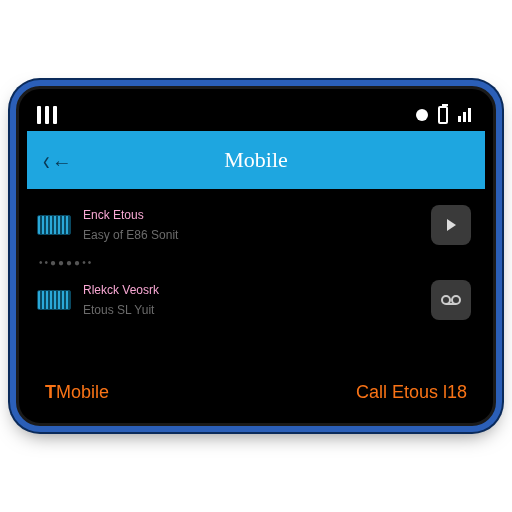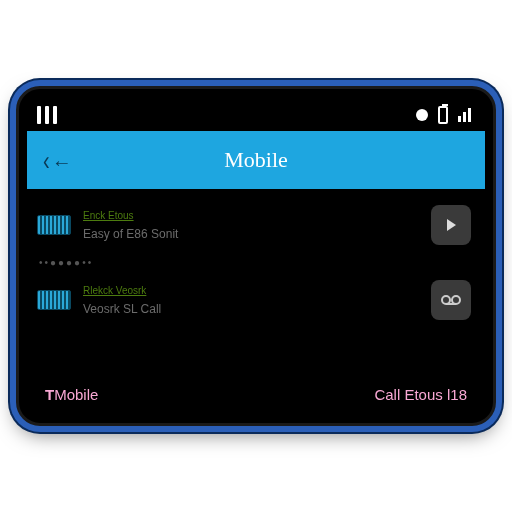--- a/index.html
+++ b/index.html
@@ -57,33 +57,33 @@
       padding: 10px 14px 10px 10px;
       gap: 12px;
     }
     .thumb {
       width: 34px; height: 20px;
       background: repeating-linear-gradient(90deg,#2aa8d8 0 2px,#0a4860 2px 4px);
       border: 1px solid #0a4860; border-radius: 2px;
       flex-shrink: 0;
     }
     .texts { flex: 1; min-width: 0; }
-    .primary { color: #4d7c0f; font-size: 10px; text-decoration: underline; }
+    .primary { color: #f9a8d4; font-size: 12px; }
     .secondary { color: #6b6b6b; font-size: 12px; margin-top: 6px; }
     .action {
       width: 40px; height: 40px; border-radius: 8px;
       background: #3a3a3a; display: flex; align-items: center; justify-content: center;
       color: #ddd; flex-shrink: 0;
     }
     .divider { padding: 2px 12px; color: #555; font-size: 10px; letter-spacing: 2px; }
 
     .footer {
       position: absolute; bottom: 10px; left: 0; right: 0;
       display: flex; justify-content: space-between; align-items: center;
-      padding: 0 18px; color: #f9a8d4; font-size: 15px;
+      padding: 0 18px; color: #f97316; font-size: 18px;
     }
     .footer .brand { font-weight: 600; }
     .footer .brand span.thin { font-weight: 300; }
   </style>
 </head>
 <body>
 
 <div class="frame">
   <div class="screen">
 
@@ -126,21 +126,21 @@
             </svg>
         </div>
       </div>
 
       <div class="divider">••●●●●••</div>
 
       <div class="item">
         <div class="thumb"></div>
         <div class="texts">
           <div class="primary">Rlekck Veosrk</div>
-          <div class="secondary">Veosrk SL Call</div>
+          <div class="secondary">Etous SL Yuit</div>
         </div>
         <div class="action">
           <svg width="20" height="14" viewBox="0 0 20 14">
             <circle cx="5" cy="7" r="4" fill="none" stroke="#ccc" stroke-width="2"></circle>
             <circle cx="15" cy="7" r="4" fill="none" stroke="#ccc" stroke-width="2"></circle>
             <line x1="5" y1="11" x2="15" y2="11" stroke="#ccc" stroke-width="2"></line>
           </svg>
         </div>
       </div>
 

